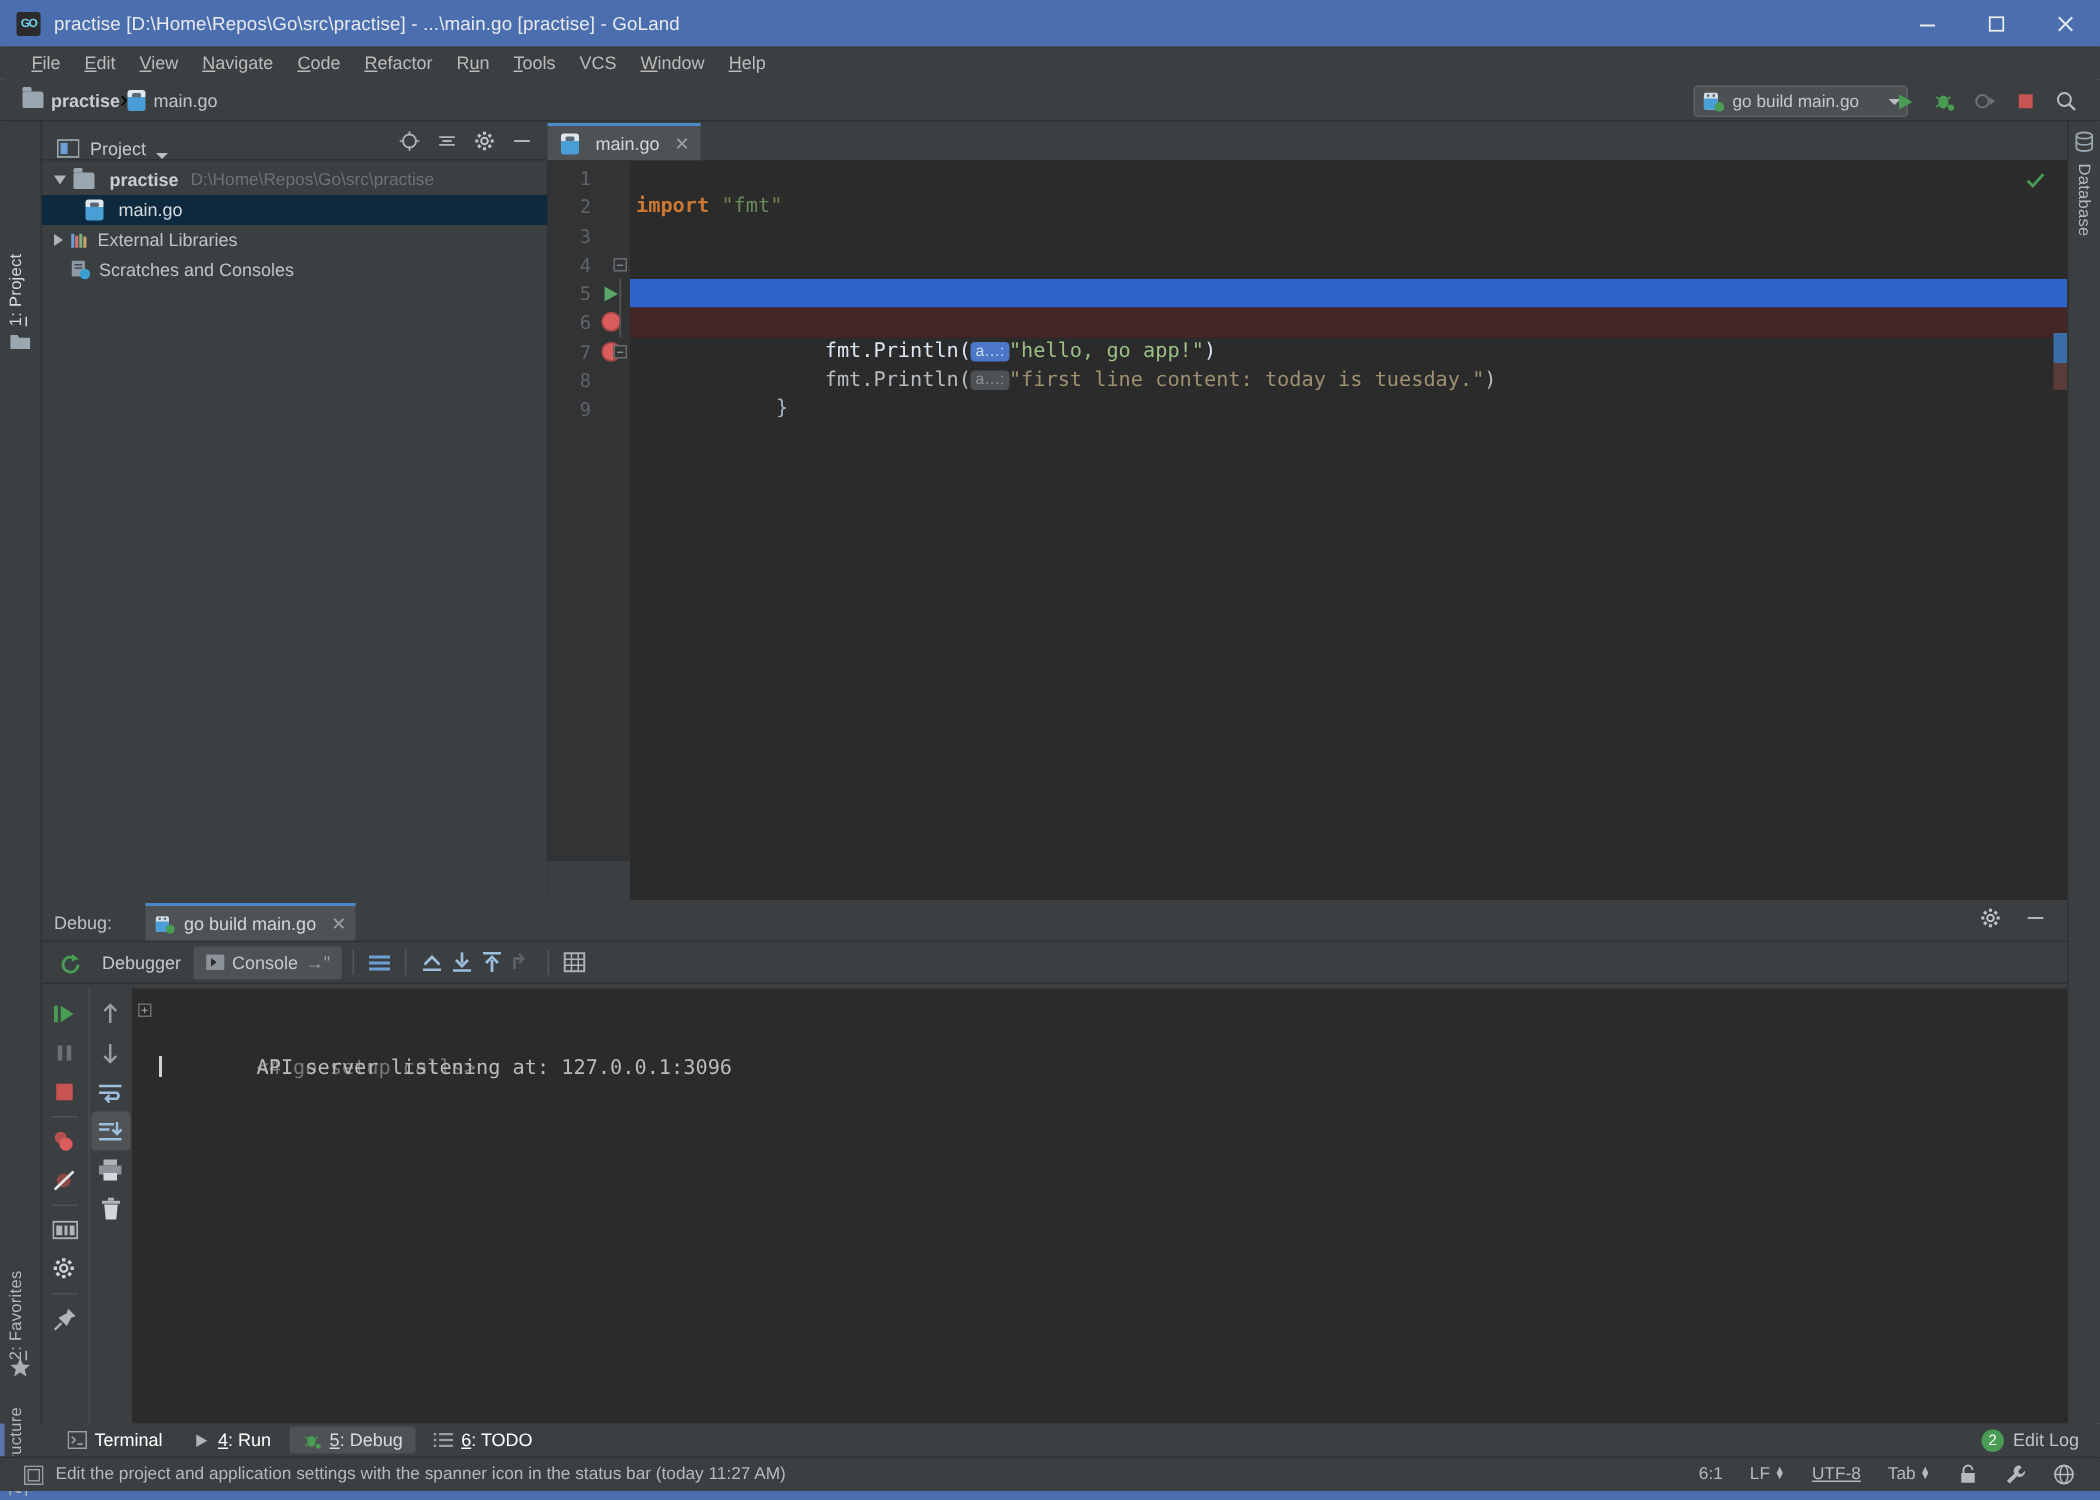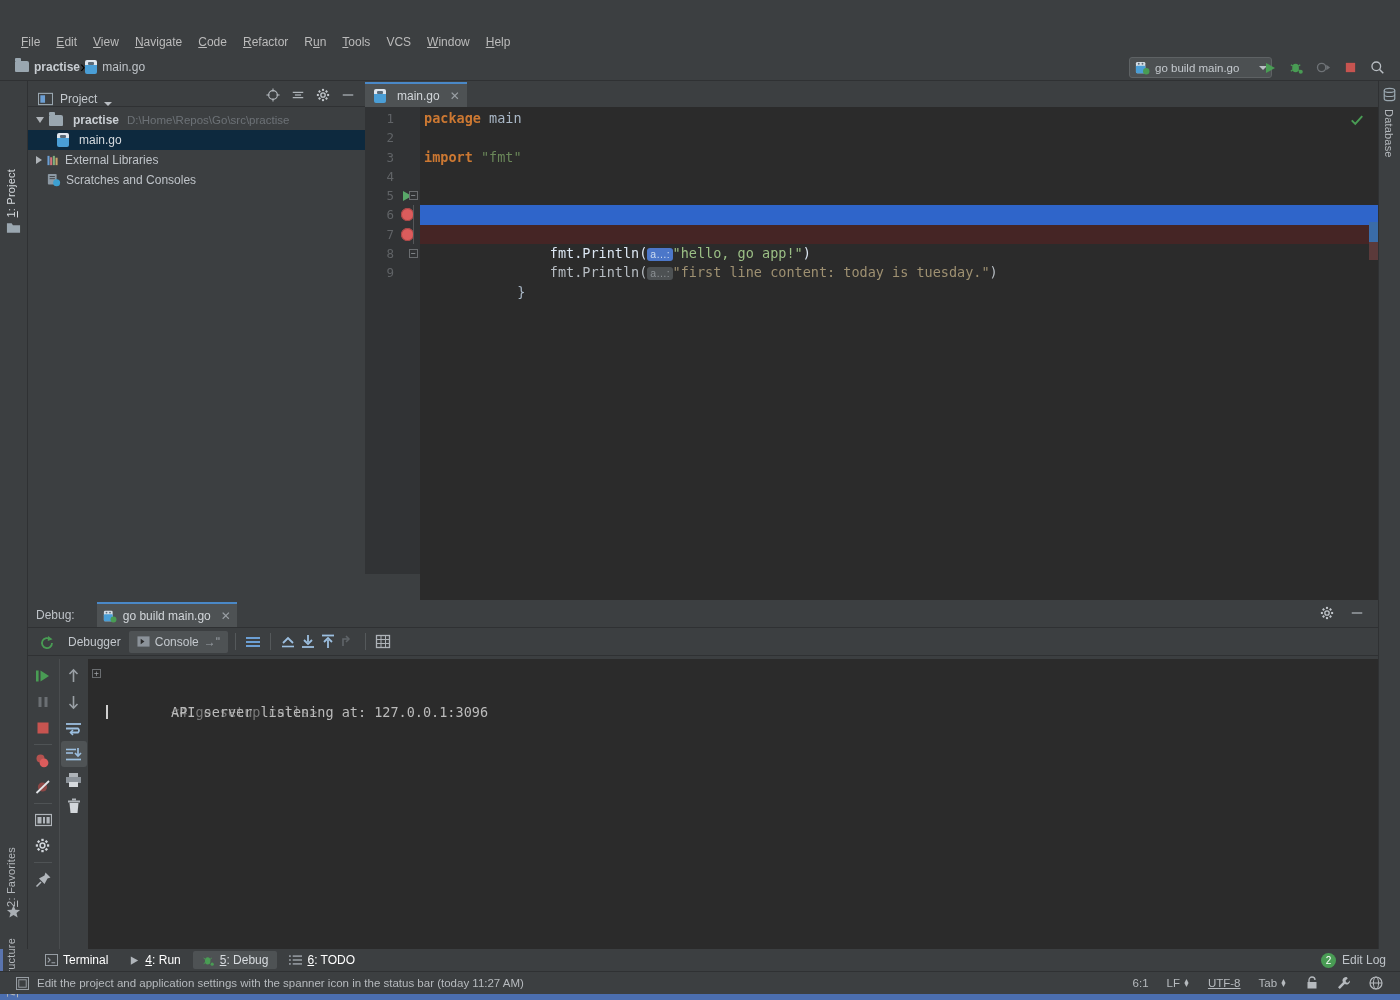--- a/index.html
+++ b/index.html
@@ -265,20 +265,42 @@
   .updown { display:inline-flex; flex-direction:column; line-height:4px; font-size:7px; color:#b6babe;}
   .bottomedge { position:absolute; left:0; top:994px; width:1400px; height:6px; background:#4b6eaf;}
   .leftedge { position:absolute; left:0; top:31px; width:3px; height:963px; background:#5a74ae;}
   .rightedge { position:absolute; right:0; top:31px; width:3px; height:963px; background:#5a74ae;}
 </style>
 </head>
 <body>
 
 <div class="app">
 
+  <div class="titlebar">
+    <div class="go-logo">GO</div>
+    <div class="title-text">practise [D:\Home\Repos\Go\src\practise] - ...\main.go [practise] - GoLand</div>
+    <div class="wincontrols">
+      <div class="wc">
+        <svg width="12" height="12" viewBox="0 0 12 12">
+            <line x1="1" y1="7" x2="11" y2="7" stroke="#e8ecf2" stroke-width="1.2"></line>
+          </svg>
+      </div>
+      <div class="wc">
+        <svg width="12" height="12" viewBox="0 0 12 12">
+            <rect x="1.5" y="1.5" width="9" height="9" fill="none" stroke="#e8ecf2" stroke-width="1.2"></rect>
+          </svg>
+      </div>
+      <div class="wc">
+        <svg width="12" height="12" viewBox="0 0 12 12">
+            <line x1="1.5" y1="1.5" x2="10.5" y2="10.5" stroke="#e8ecf2" stroke-width="1.3"></line>
+            <line x1="10.5" y1="1.5" x2="1.5" y2="10.5" stroke="#e8ecf2" stroke-width="1.3"></line>
+          </svg>
+      </div>
+    </div>
+  </div>
 
   <div class="leftedge"></div>
   <div class="rightedge"></div>
   <div class="bottomedge"></div>
 
   <div class="menubar">
     <div class="mi"><u>F</u>ile</div>
     <div class="mi"><u>E</u>dit</div>
     <div class="mi"><u>V</u>iew</div>
     <div class="mi"><u>N</u>avigate</div>
@@ -498,21 +520,20 @@
             </div>
           <div class="gm-row">
               <span class="bp"></span>
             </div>
           <div class="gm-row"></div>
             <div class="gm-row"></div>
         </div>
       </div>
 
       <div class="codearea">
-        <div class="cl"><span class="kw">package</span> <span class="ident">main</span></div>
         <div class="cl"> </div>
         <div class="cl"><span class="kw">import</span> <span class="str">"fmt"</span></div>
         <div class="cl"> </div>
         <div class="cl" style="padding-left:16px;">
           <span class="fold">−</span>
           <span class="kw">func</span> <span class="fn">main</span><span class="ident">() {</span>
         </div>
         <div class="cl hl-blue" style="padding-left:16px;">
           <span class="foldline"></span>
           <span class="ident">    fmt.Println(</span><span class="phint">a…:</span><span class="str">"hello, go app!"</span><span class="ident">)</span>

